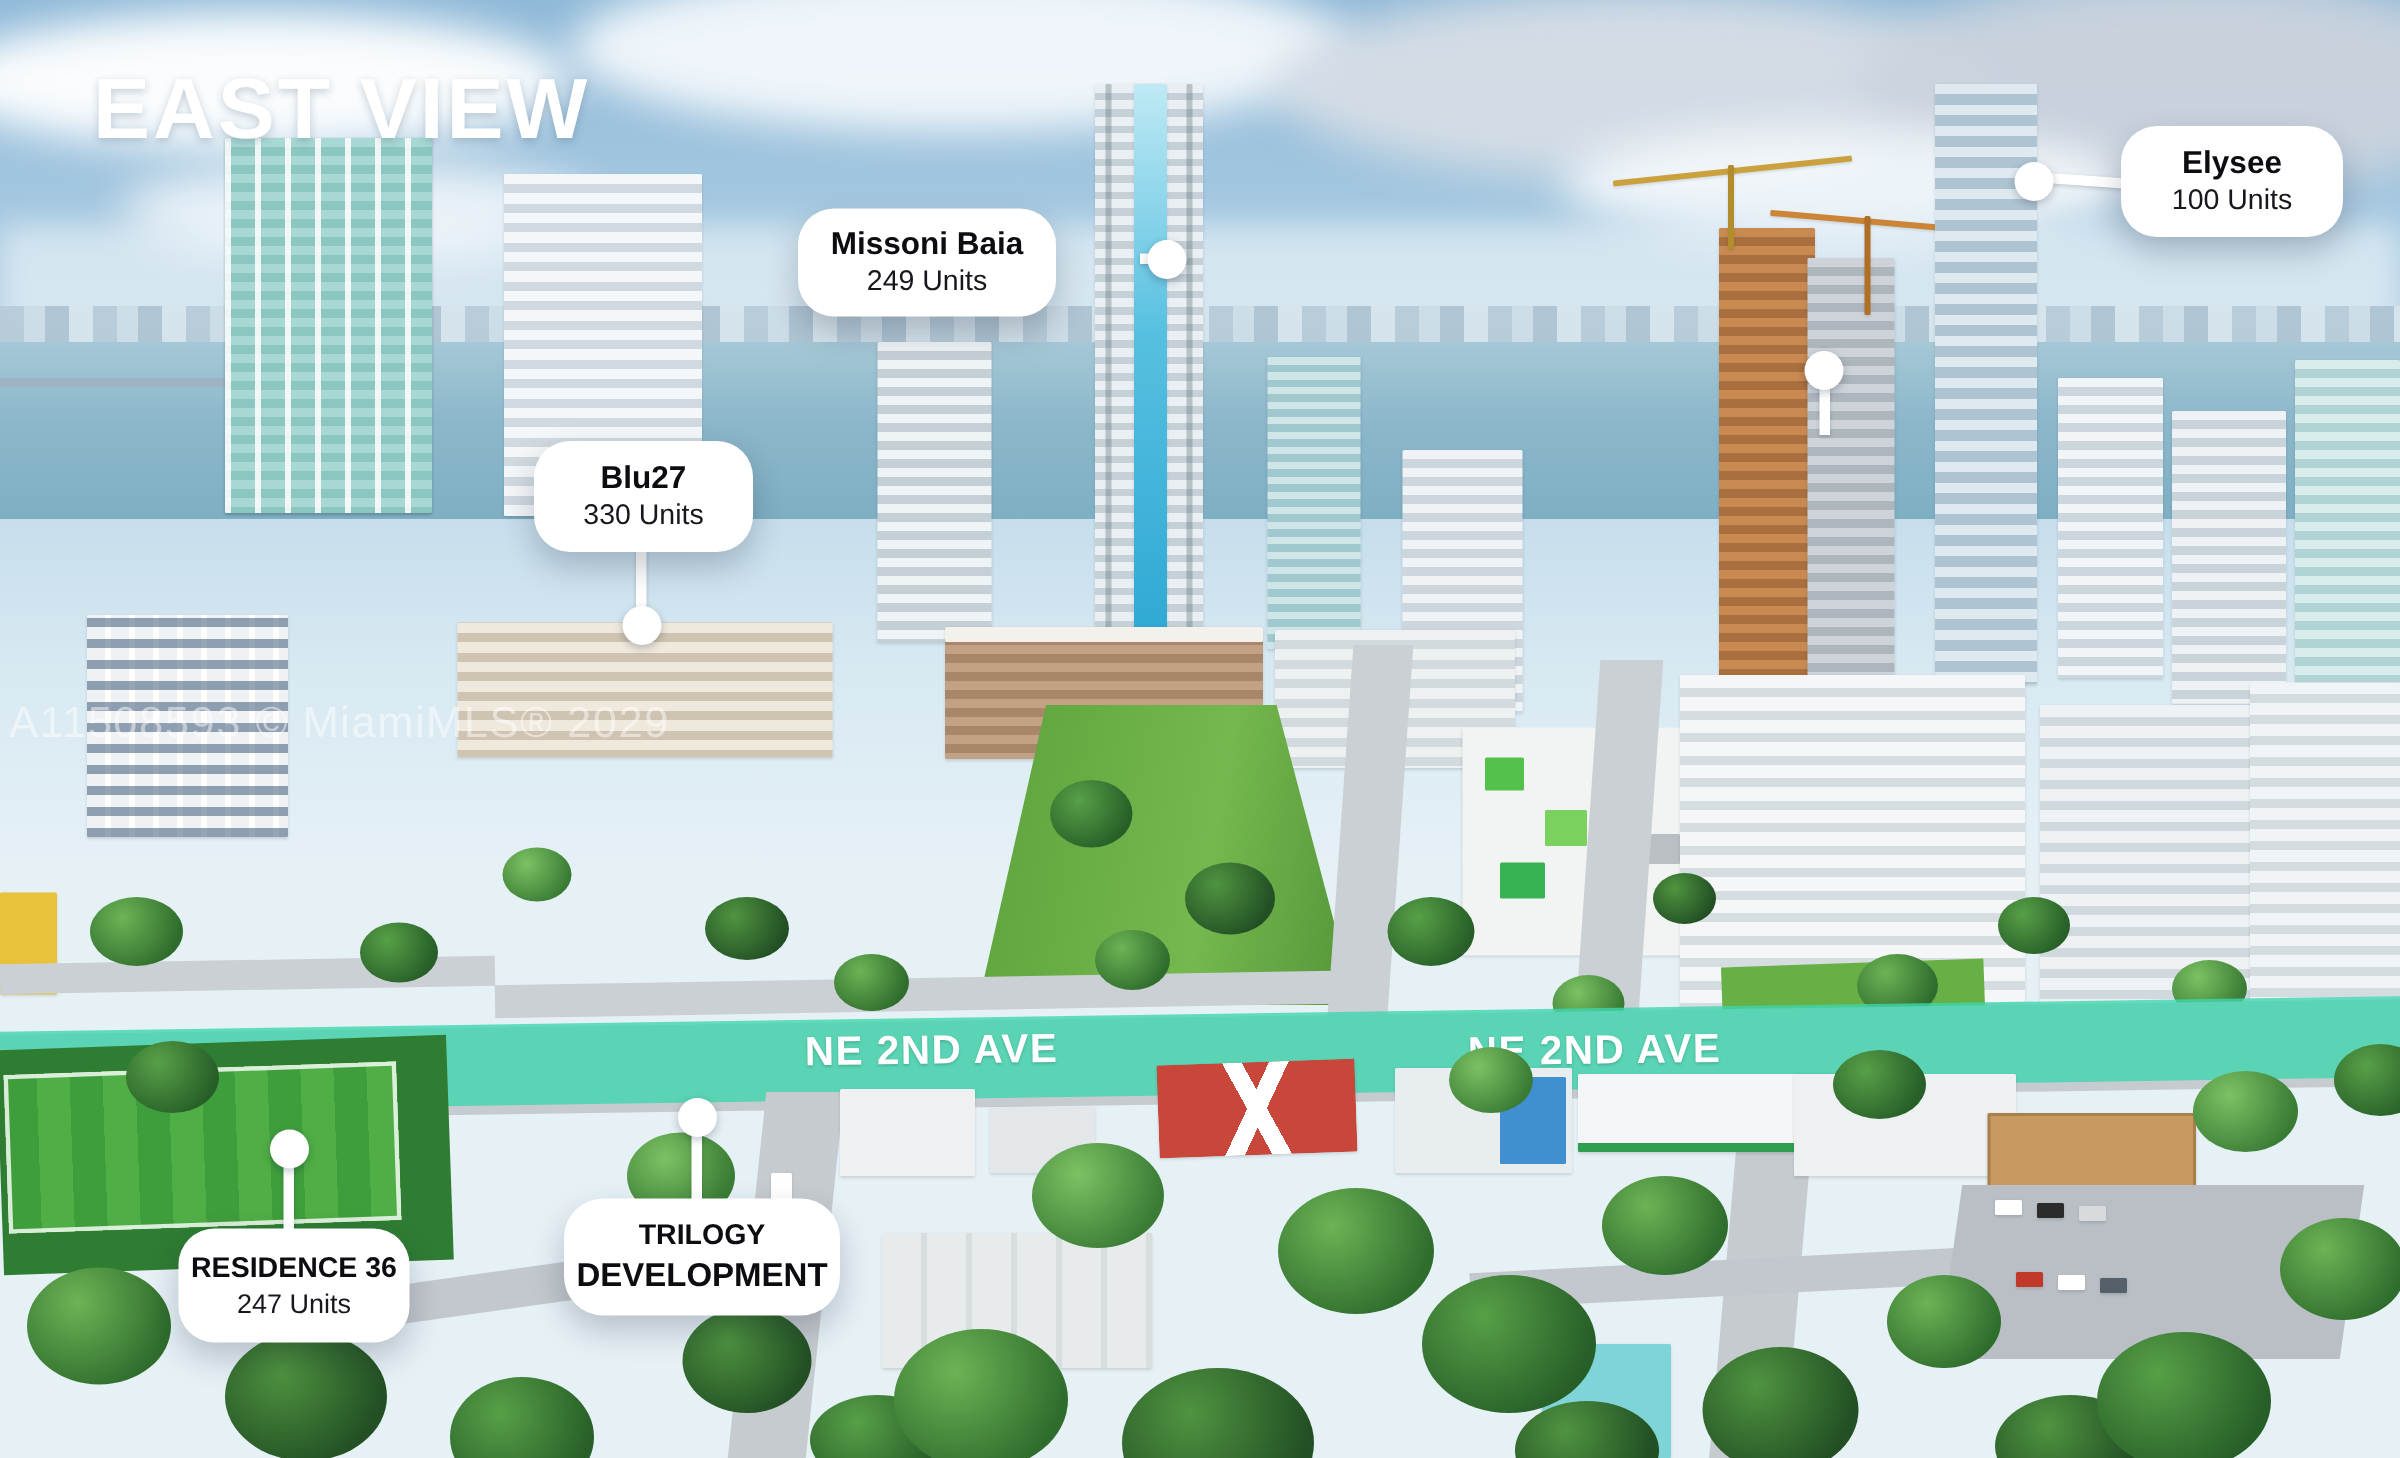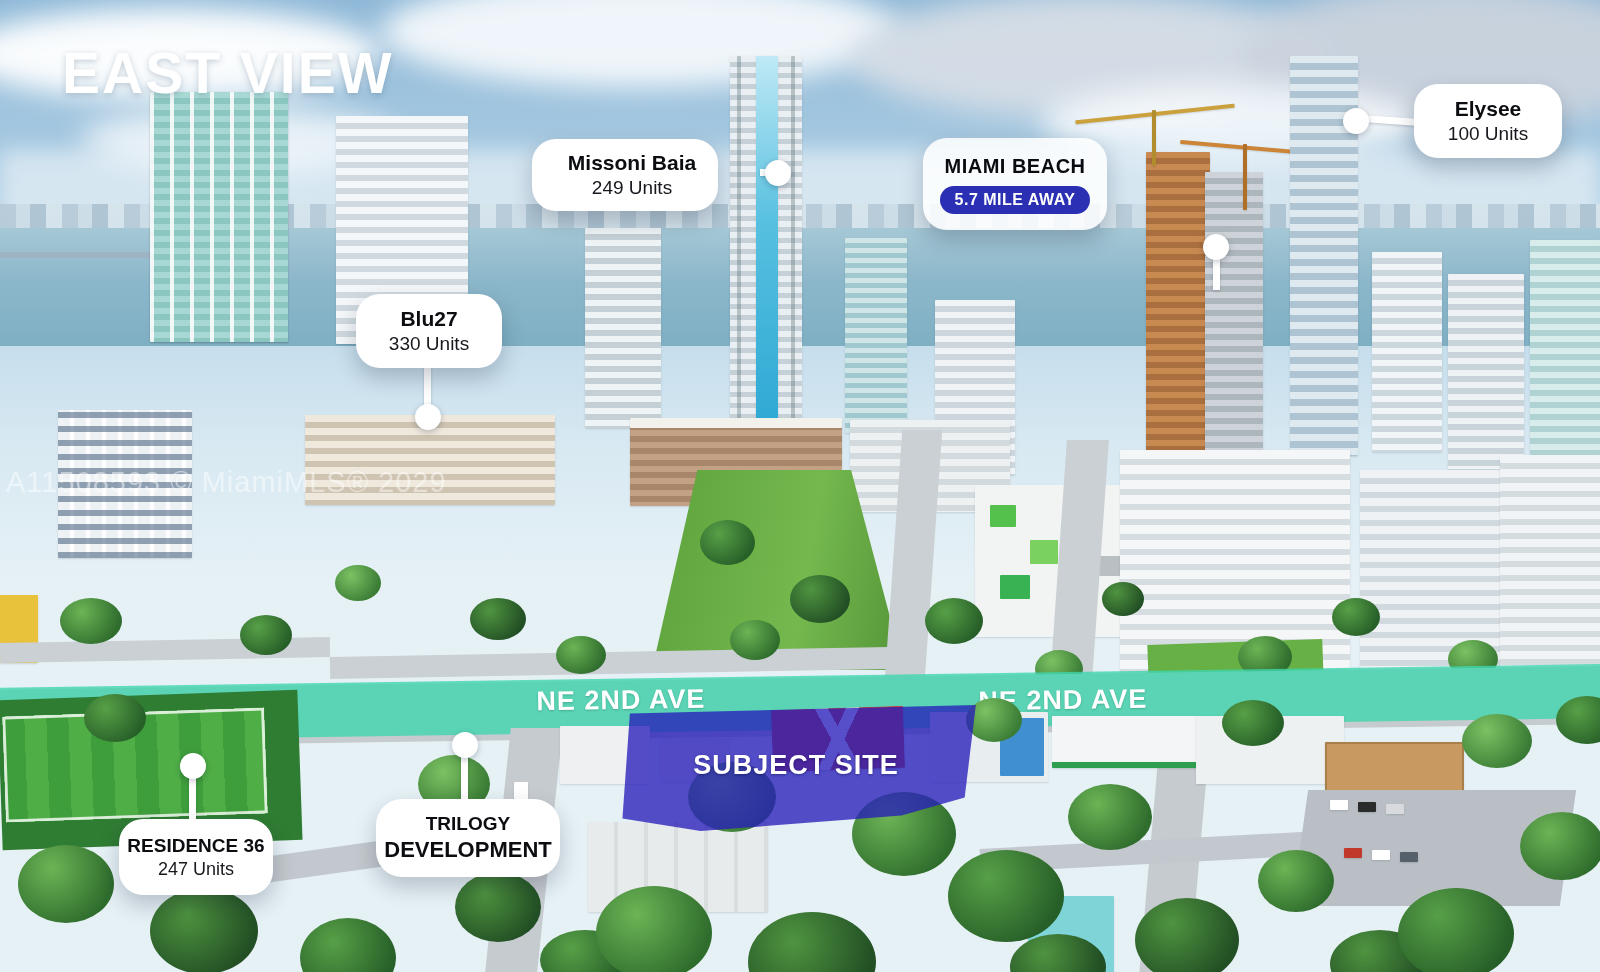--- a/index.html
+++ b/index.html
@@ -179,36 +179,29 @@
   <div class="tr" style="--c1:#4f9440;--c2:#224f24;left:1135px;top:898px;width:104px;height:84px;"></div>
   <div class="tr" style="--c1:#57a047;--c2:#275f28;left:1222px;top:700px;width:62px;height:46px;"></div>
   <div class="tr" style="--c1:#6cb455;--c2:#2f6d2d;left:1258px;top:850px;width:76px;height:62px;"></div>
   <div class="tr" style="--c1:#4f9440;--c2:#224f24;left:1330px;top:930px;width:100px;height:68px;"></div>
   <div class="tr" style="--c1:#57a047;--c2:#275f28;left:1398px;top:888px;width:116px;height:92px;"></div>
   <div class="tr" style="--c1:#7cc263;--c2:#3a7c35;left:1462px;top:714px;width:70px;height:54px;"></div>
   <div class="tr" style="--c1:#6cb455;--c2:#2f6d2d;left:1520px;top:812px;width:84px;height:68px;"></div>
   <div class="tr" style="--c1:#57a047;--c2:#275f28;left:1556px;top:696px;width:62px;height:48px;"></div>
   <div class="tr" style="--c1:#4f9440;--c2:#224f24;left:1010px;top:934px;width:96px;height:66px;"></div>
 
-  <div class="abs subject">
-    <div class="subject-label">SUBJECT SITE</div>
-  </div>
 
 
   <div class="line" style="left:760px;top:169px;width:20px;height:7px;"></div>
   <div class="dot" style="left:765px;top:160px;"></div>
-  <div class="card" style="left:532px;top:139px;width:172px;height:72px;padding-left:14px;">
+  <div class="card" style="left:532px;top:139px;width:172px;height:72px;">
     <div class="nm">Missoni Baia</div>
     <div class="un">249 Units</div>
   </div>
 
-  <div class="card mb-card" style="left:923px;top:138px;width:184px;height:92px;">
-    <div class="mb-title">MIAMI BEACH</div>
-    <div class="mb-pill">5.7 MILE AWAY</div>
-  </div>
 
   <div class="line" style="left:1366px;top:117px;width:50px;height:7px;transform:rotate(4deg);"></div>
   <div class="dot" style="left:1343px;top:108px;"></div>
   <div class="card" style="left:1414px;top:84px;width:148px;height:74px;">
     <div class="nm">Elysee</div>
     <div class="un">100 Units</div>
   </div>
 
   <div class="line" style="left:424px;top:366px;width:7px;height:48px;"></div>
   <div class="dot" style="left:415px;top:404px;"></div>

